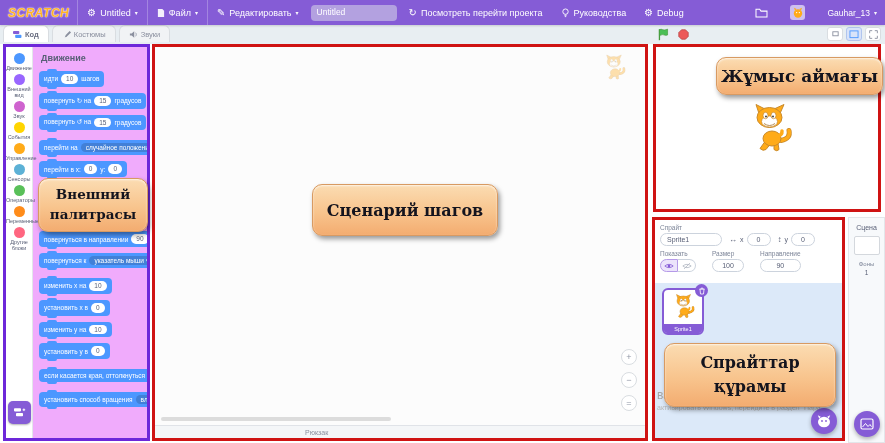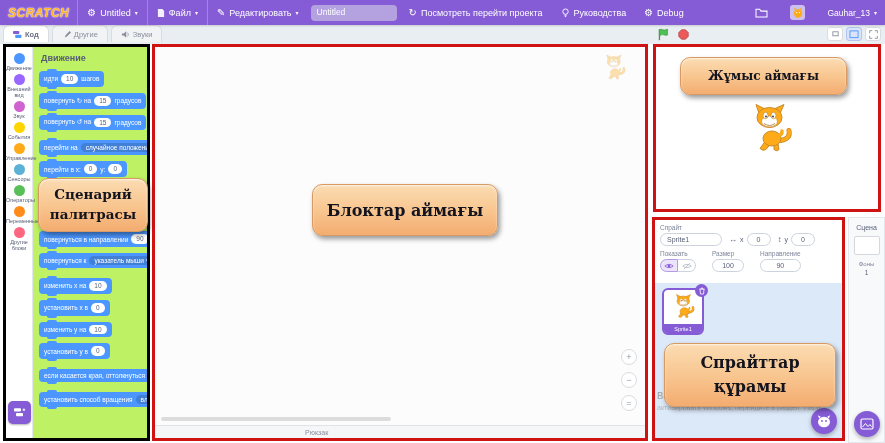--- a/index.html
+++ b/index.html
@@ -33,21 +33,21 @@
   .tab.active{background:#fff;color:#6b6f82;font-weight:bold}
   .flagrow{position:absolute;top:28px;left:657px;display:flex;gap:8px;align-items:center;z-index:5}
   .flagrow span{display:flex;cursor:pointer}
   .viewctl{position:absolute;top:27px;right:4px;display:flex;gap:3px;z-index:5}
   .vbtn{width:16px;height:14px;border:1px solid #d9dde1;border-radius:3px;background:#fff;
         display:flex;align-items:center;justify-content:center}
   .vbtn.sel{background:#d9e3f9;border-color:#b0c5ee}
 
   
   .palettebox{position:absolute;left:3px;top:44px;width:147px;height:397px;
-              border:3px solid #000000;background:#bef264;z-index:2;overflow:hidden}
+              border:3px solid #6d28d9;background:#f0abfc;z-index:2;overflow:hidden}
   .catcol{position:absolute;left:0;top:0;bottom:0;width:27px;background:#fff;
           border-right:1px solid #e3e6ea;display:flex;flex-direction:column;align-items:center;padding-top:6px}
   .cat{display:flex;flex-direction:column;align-items:center;margin-bottom:3px;width:100%;cursor:pointer}
   .catdot{width:11px;height:11px;border-radius:50%;margin-bottom:1px}
   .catlbl{font-size:5.5px;color:#575e75;text-align:center;line-height:1.1;width:26px}
   .extbtn{position:absolute;left:2px;bottom:14px;width:23px;height:23px;background:#855cd6;
           border-radius:5px;display:flex;align-items:center;justify-content:center;box-shadow:0 1px 2px rgba(0,0,0,.3)}
   .blockcol{position:absolute;left:28px;top:0;right:0;bottom:0;overflow:hidden;padding:4px 0 0 5px}
   .phead{font-size:9px;font-weight:bold;color:#575e75;margin:2px 0 8px 2px}
   .pblock{background:#4c97ff;border-radius:4px;color:#fff;font-size:6.5px;display:flex;
@@ -131,21 +131,21 @@
                box-shadow:0 2px 4px rgba(0,0,0,.3);cursor:pointer}
 
   
   .ann{position:absolute;z-index:10;border:1px solid #d89a62;border-radius:10px;
        background:linear-gradient(180deg,#fbdcb2 0%,#f8c48d 55%,#f3ac70 100%);
        box-shadow:2px 3px 5px rgba(0,0,0,.4),inset 0 1px 2px rgba(255,255,255,.7);
        display:flex;flex-direction:column;align-items:center;justify-content:center;
        font-family:"DejaVu Serif","Liberation Serif",serif;font-weight:bold;color:#14141e;text-align:center}
   .ann-palette{left:38px;top:178px;width:110px;height:54px;font-size:13.5px;line-height:1.45}
   .ann-script{left:312px;top:184px;width:186px;height:52px;font-size:16px}
-  .ann-stage{left:680px;top:57px;width:167px;height:38px;font-size:12px}
+  .ann-stage{left:716px;top:57px;width:167px;height:38px;font-size:17px}
   .ann-sprites{left:664px;top:343px;width:172px;height:64px;font-size:16px;line-height:1.5}
 </style>
 </head>
 <body>
 
 <div id="app">
 
   <svg width="0" height="0" style="position:absolute">
     <defs>
       <symbol id="catsym" viewBox="0 0 100 100">
@@ -237,21 +237,21 @@
           </svg>
       </span>
       <span>Код</span>
     </div>
     <div class="tab">
       <span style="display:flex">
         <svg width="9" height="9" viewBox="0 0 10 10">
             <path d="M8.5 1.2 4.2 5.5 3 8.2 5.7 7 10 2.7Z" fill="#8a8f9e"></path>
           </svg>
       </span>
-      <span>Другие</span>
+      <span>Костюмы</span>
     </div>
     <div class="tab">
       <span style="display:flex">
         <svg width="9" height="9" viewBox="0 0 10 10">
             <polygon points="1,3.8 3,3.8 5.8,1.4 5.8,8.6 3,6.2 1,6.2" fill="#8a8f9e"></polygon>
             <path d="M7.3 3c1 1.2 1 2.8 0 4" stroke="#8a8f9e" fill="none" stroke-width=".9"></path>
           </svg>
       </span>
       <span>Звуки</span>
     </div>
@@ -510,25 +510,25 @@
     <div class="sccount">1</div>
     <div class="addbackdrop">
       <svg width="14" height="12" viewBox="0 0 14 12">
           <rect x="1" y="1" width="12" height="10" rx="1.5" fill="none" stroke="#fff" stroke-width="1.2"></rect>
           <path d="M2.5 9l3-3.5 2.5 3 2-2 1.5 2.2" fill="none" stroke="#fff"></path>
         </svg>
     </div>
   </div>
 
   <div class="ann ann-palette">
-    <div>Сценарий</div>
+    <div>Внешний</div>
     <div>палитрасы</div>
   </div>
   <div class="ann ann-script">
-    <div>Блоктар аймағы</div>
+    <div>Сценарий шагов</div>
   </div>
   <div class="ann ann-stage">
     <div>Жұмыс аймағы</div>
   </div>
   <div class="ann ann-sprites">
     <div>Спрайттар</div>
     <div>құрамы</div>
   </div>
 
 </div>

